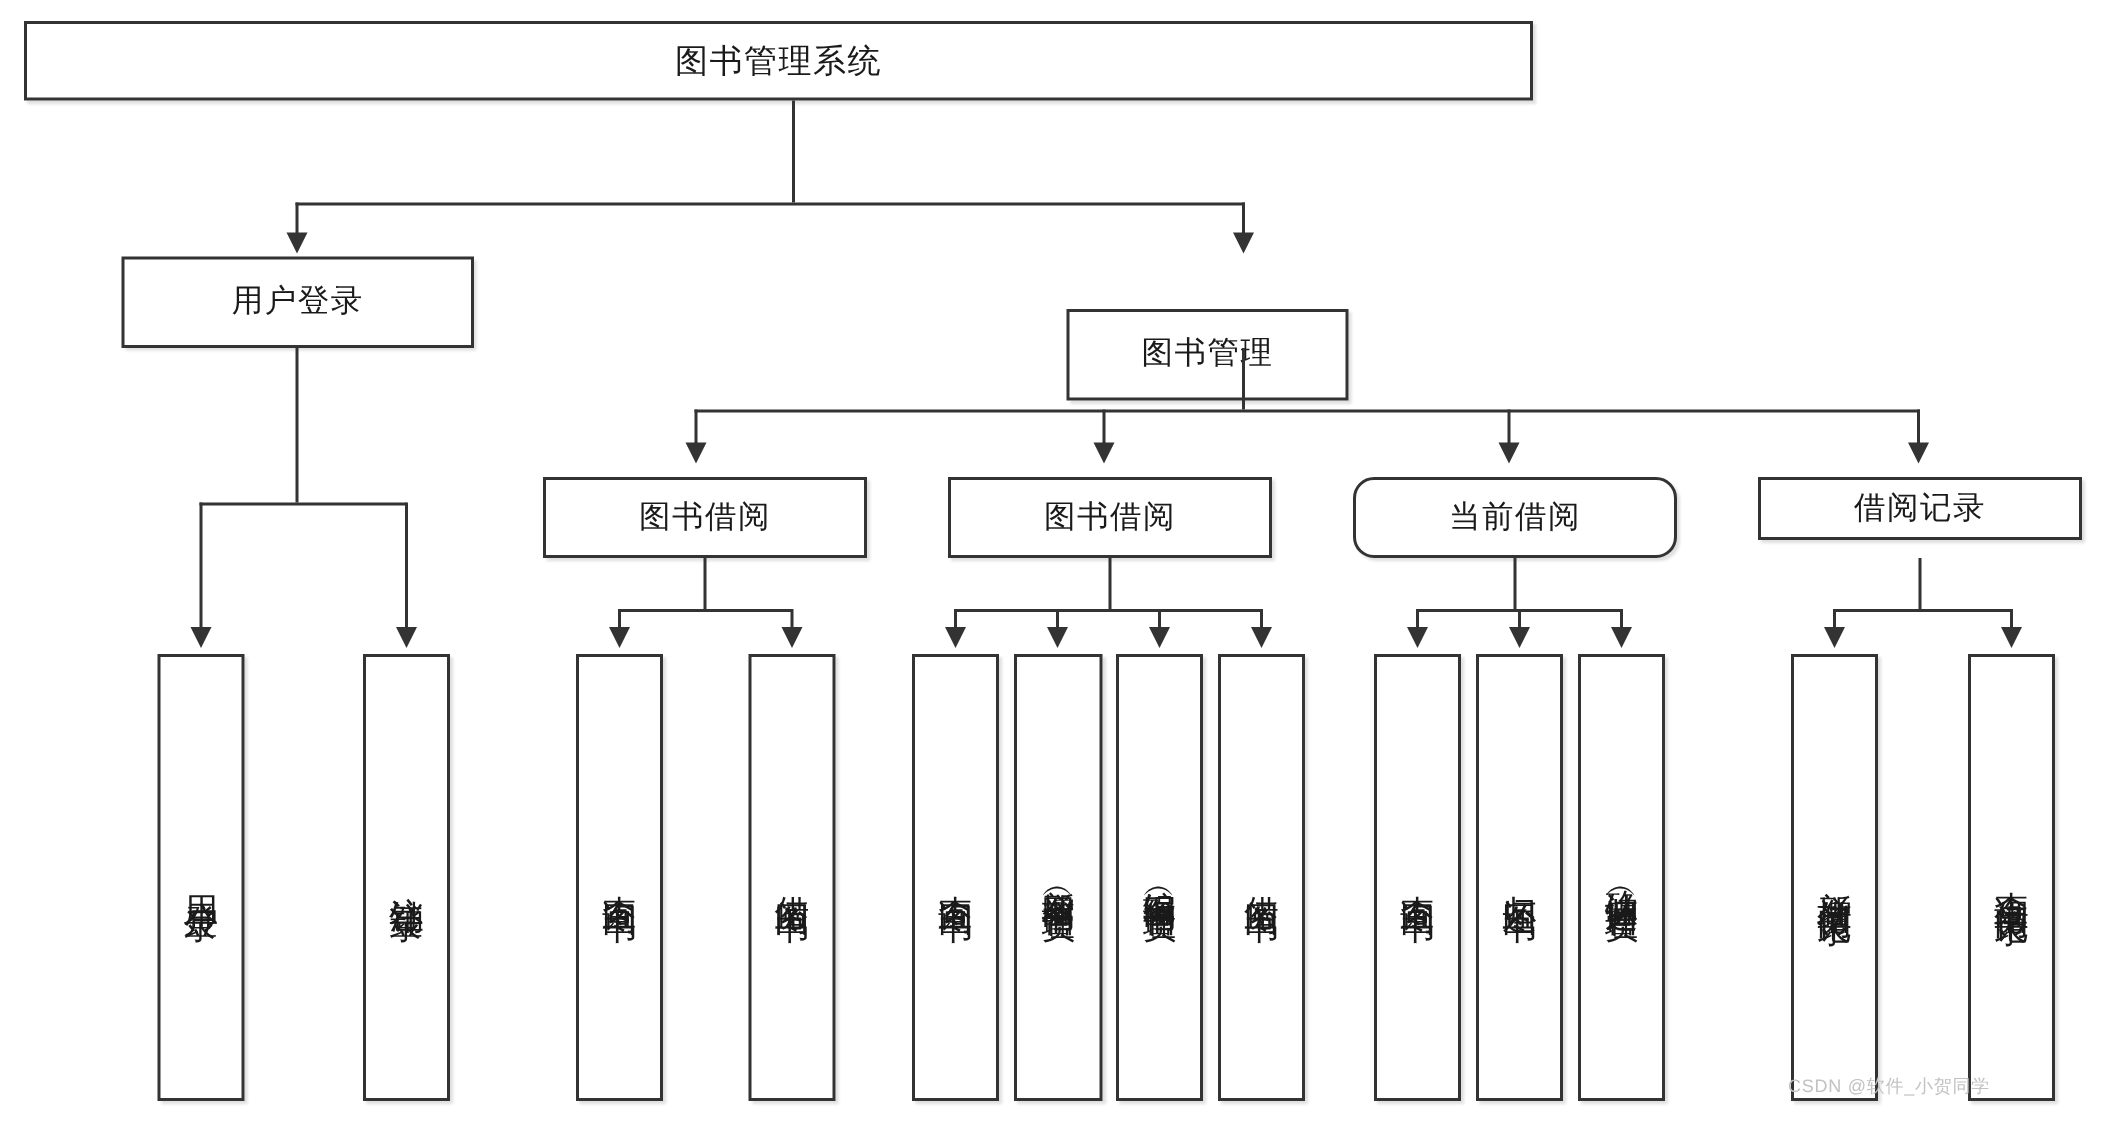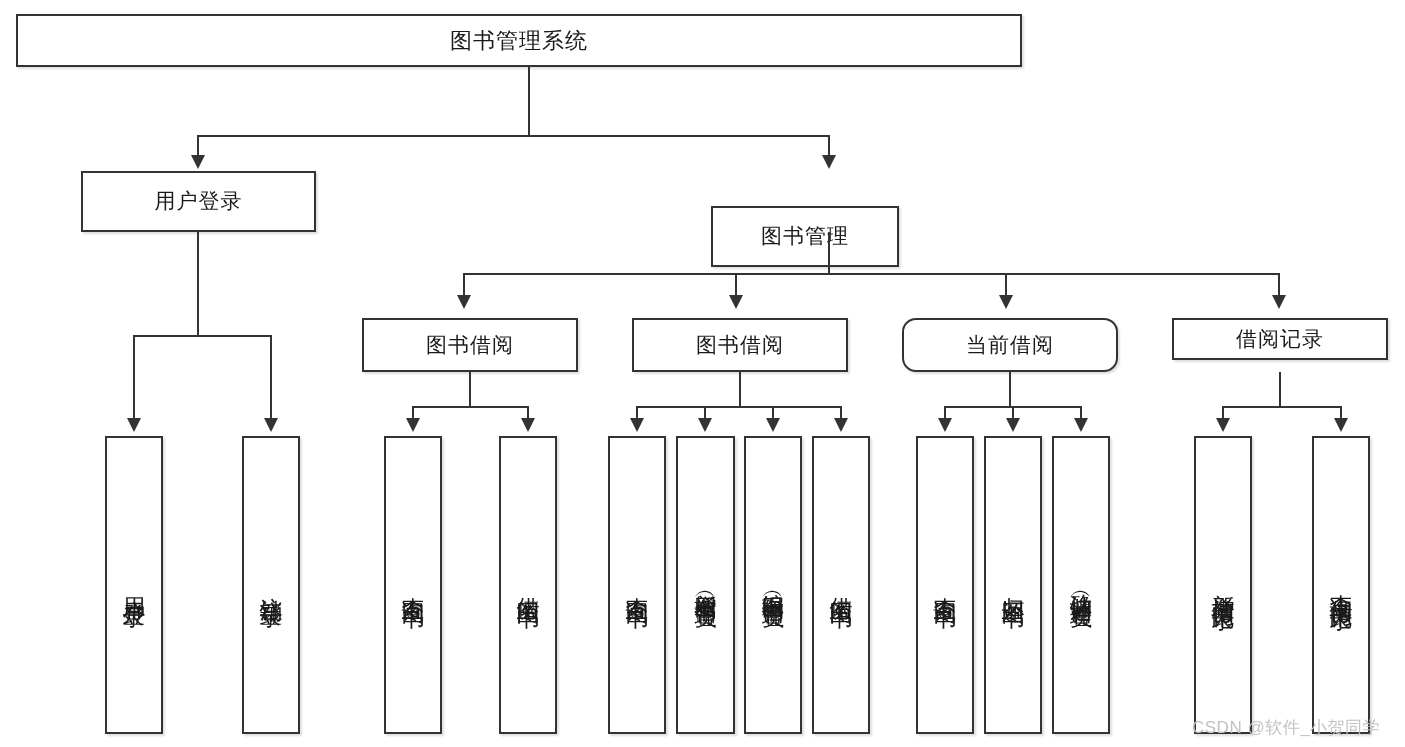--- a/index.html
+++ b/index.html
@@ -56,21 +56,21 @@
     position:absolute;
     width:0;height:0;
     border-left:7px solid transparent;
     border-right:7px solid transparent;
     border-top:14px solid #333333;
   }
 
   
   .watermark{
     position:absolute;
-    font-size:17px;
+    font-size:12px;
     color:#c2c2c2;
     white-space:nowrap;
     letter-spacing:0.5px;
   }
 </style>
 </head>
 <body>
 
 <div id="diagram">
 

